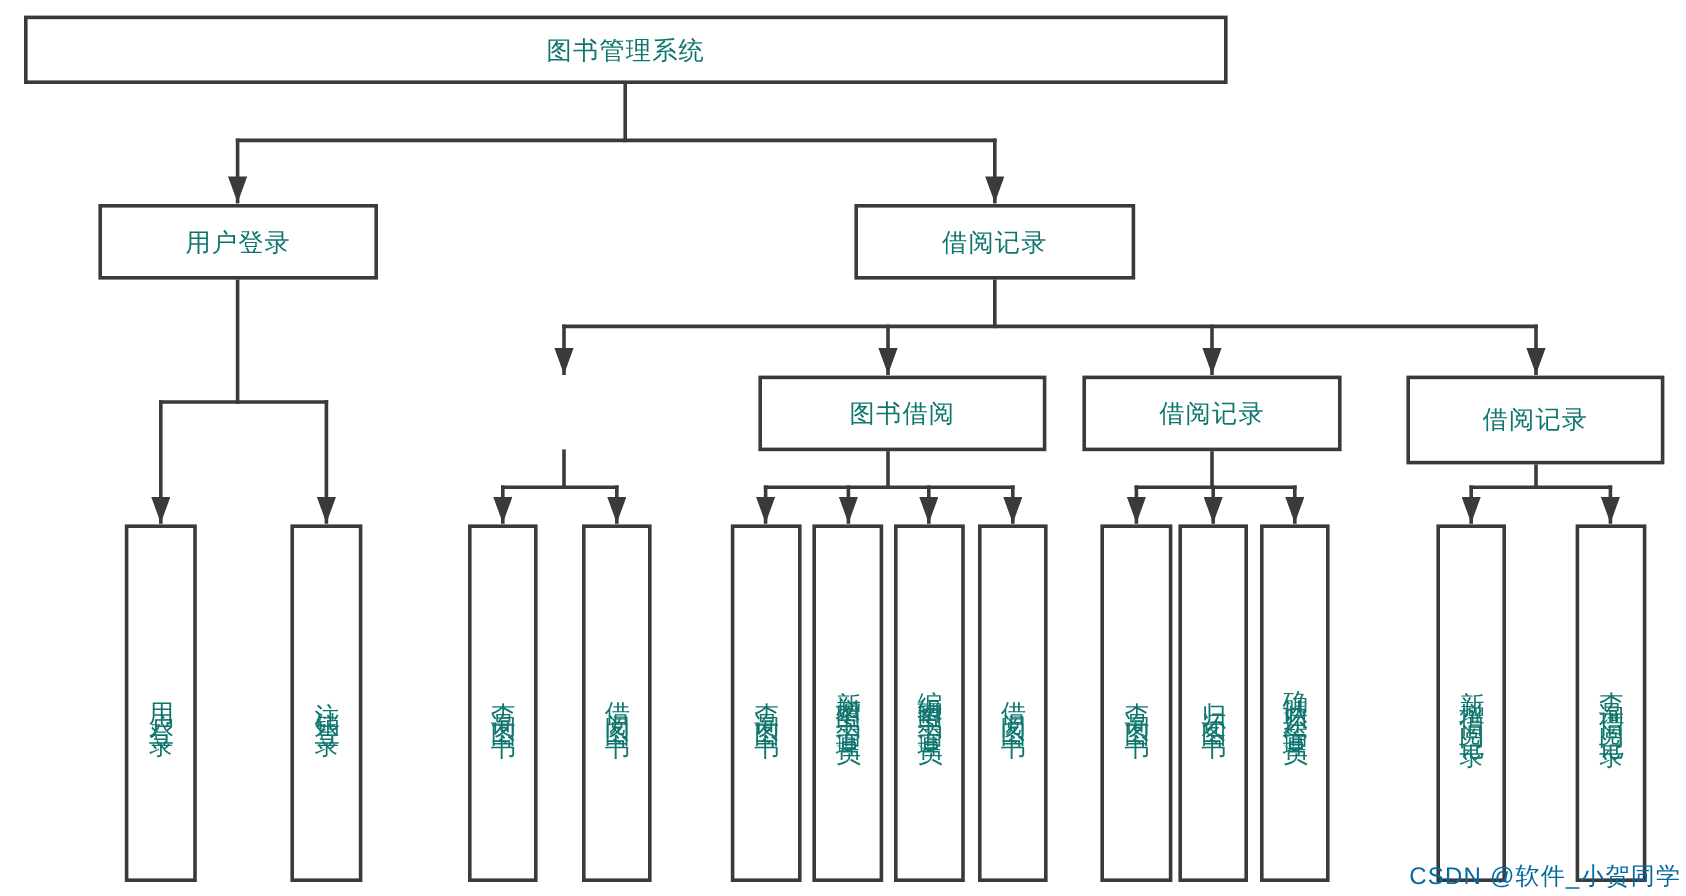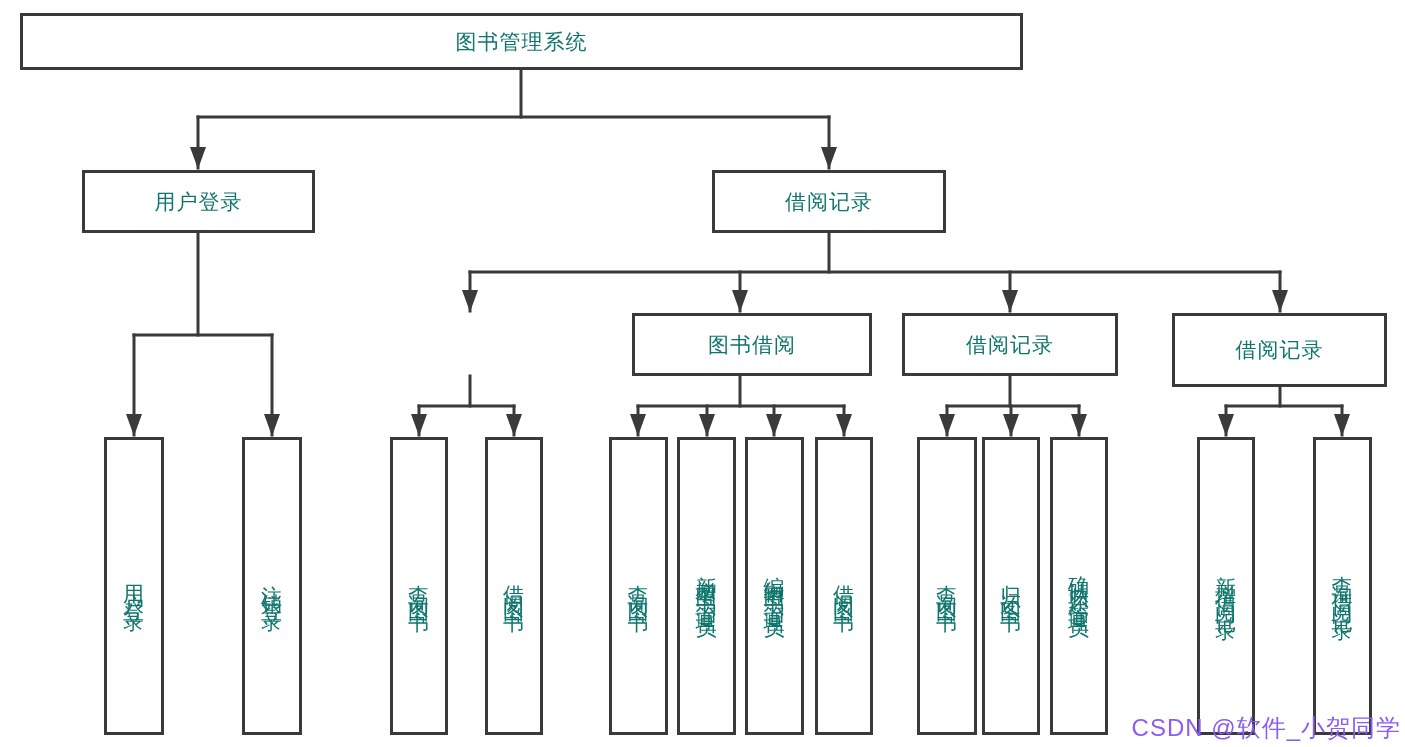--- a/index.html
+++ b/index.html
@@ -36,22 +36,22 @@
     writing-mode: vertical-rl;
     letter-spacing: 9px;
     line-height: 1;
     font-size: 21px;
   }
   .vtext.long { letter-spacing: 6px; }
   #watermark {
     position: absolute;
     right: 4px;
     bottom: 3px;
-    font-size: 24px;
-    color: #8b5cf6;
+    font-size: 20px;
+    color: #0369a1;
     letter-spacing: 1px;
     z-index: 3;
     white-space: nowrap;
   }
 </style>
 </head>
 <body>
 
 <div id="canvas">
 

